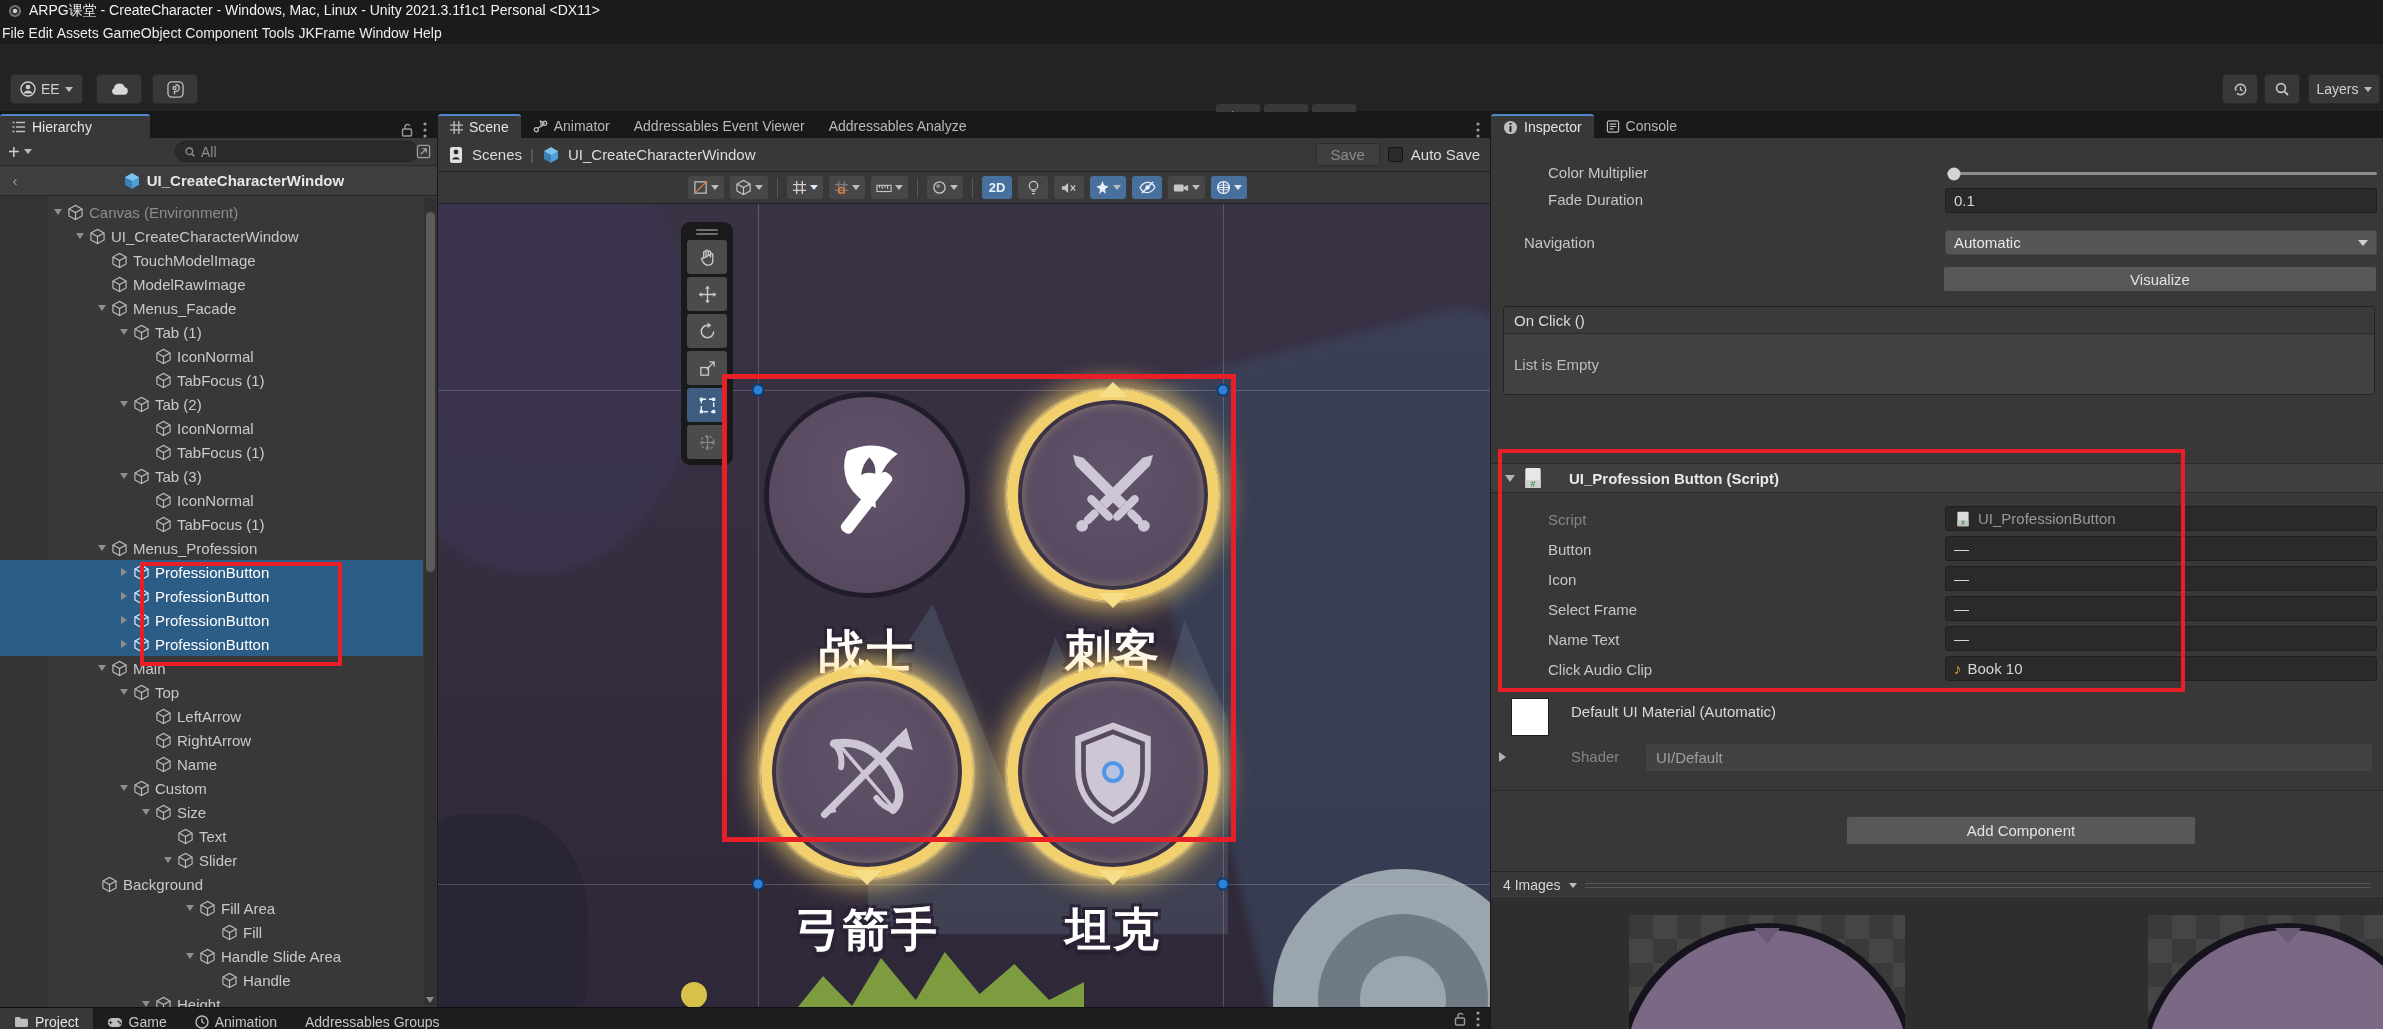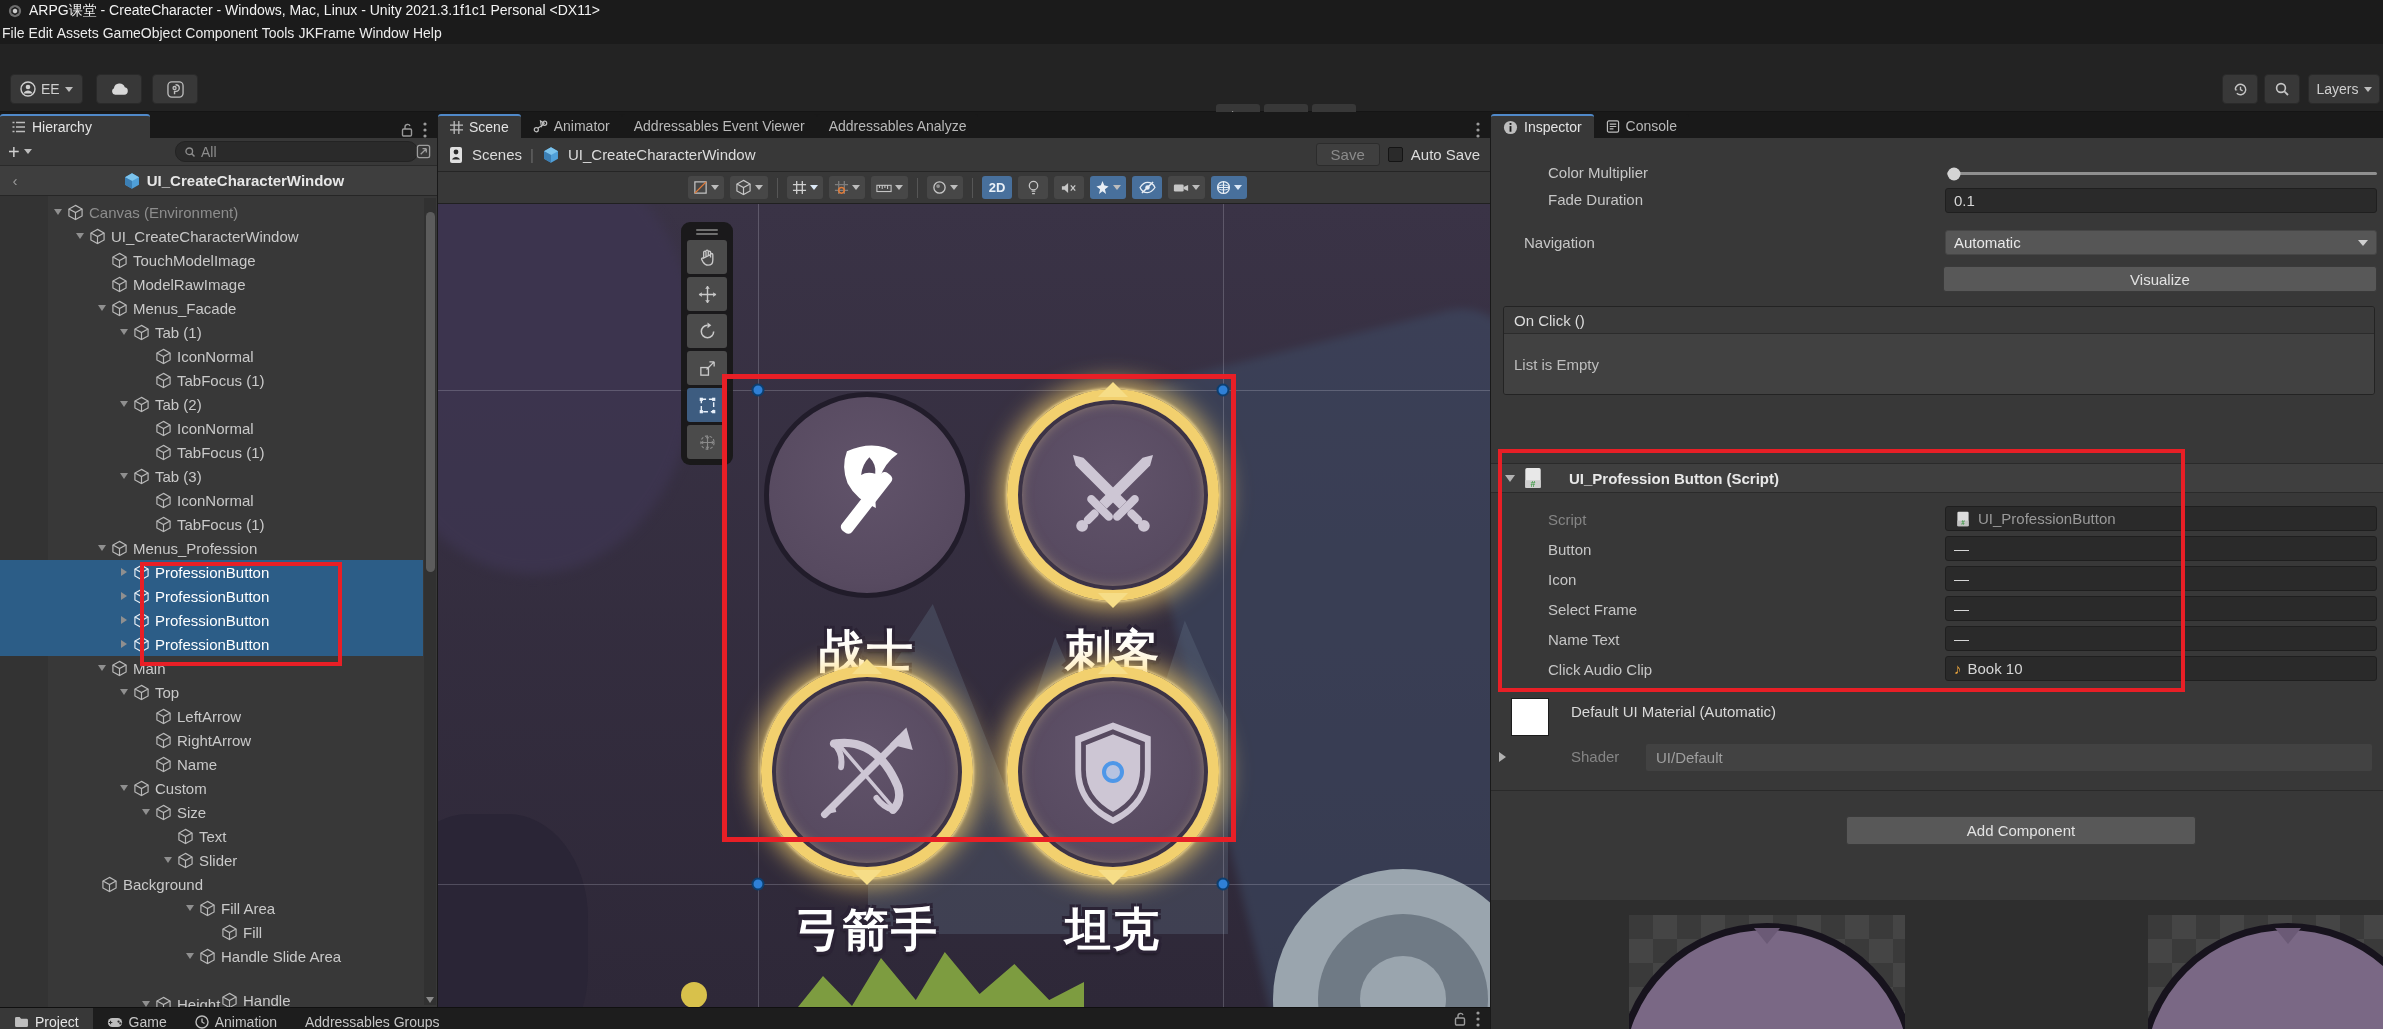--- a/index.html
+++ b/index.html
@@ -648,21 +648,21 @@
             <span class="arr-open"></span>
           </span>
           <span class="cubew ico">
             <svg width="17" height="17" viewBox="0 0 16 16">
               <path d="M8 1.3 14.2 4.8v6.4L8 14.7 1.8 11.2V4.8Z" fill="none" stroke="currentColor" stroke-width="1.1"></path>
               <path d="M1.8 4.8 8 8.1l6.2-3.3M8 8.1v6.6" fill="none" stroke="currentColor" stroke-width="1.1"></path>
             </svg>
           </span>
           <span>Handle Slide Area</span>
         </div>
-        <div class="trow" style="top: 772px; padding-left: 204px; margin-top: 20px;">
+        <div class="trow" style="top: 772px; padding-left: 204px;">
           <span class="arrbox"></span>
           <span class="cubew ico">
             <svg width="17" height="17" viewBox="0 0 16 16">
               <path d="M8 1.3 14.2 4.8v6.4L8 14.7 1.8 11.2V4.8Z" fill="none" stroke="currentColor" stroke-width="1.1"></path>
               <path d="M1.8 4.8 8 8.1l6.2-3.3M8 8.1v6.6" fill="none" stroke="currentColor" stroke-width="1.1"></path>
             </svg>
           </span>
           <span>Handle</span>
         </div>
         <div class="trow" style="top: 796px; padding-left: 138px;">
@@ -1113,20 +1113,25 @@
       <div class="ilabel" style="left:80px;top:565px;color:#dadada">Default UI Material (Automatic)</div>
       <span class="fold" style="position:absolute;left:8px;top:614px;width:0;height:0;border-left:7px solid #b2b2b2;border-top:5px solid transparent;border-bottom:5px solid transparent"></span>
       <div class="ilabel dim" style="left:80px;top:610px">Shader</div>
       <div class="shaderstrip" style="top:606px">
           <span>UI/Default</span>
         </div>
 
       <div style="position:absolute;left:0;right:0;top:652px;height:1px;background:#2a2a2a"></div>
       <div class="ibtn" style="left:355px;top:678px;width:350px;height:29px">Add Component</div>
 
+      <div class="imagesbar" style="top:733px">
+        <span style="font-size:14px;color:#d6d6d6">4 Images</span>
+        <span style="width:0;height:0;border-top:5px solid #bdbdbd;border-left:4px solid transparent;border-right:4px solid transparent"></span>
+        <span class="lines"></span>
+      </div>
 
       <div class="previewarea" style="top:762px;height:155px">
         <div class="checker" style="left:138px;top:15px;width:276px;height:140px">
           <div class="pcircle" style="left:-12px;top:8px;width:300px;height:300px"></div>
           <div class="pnotch" style="left:125px;top:13px"></div>
         </div>
         <div class="checker" style="left:657px;top:15px;width:236px;height:140px">
           <div class="pcircle" style="left:-10px;top:8px;width:300px;height:300px"></div>
           <div class="pnotch" style="left:127px;top:13px"></div>
         </div>

